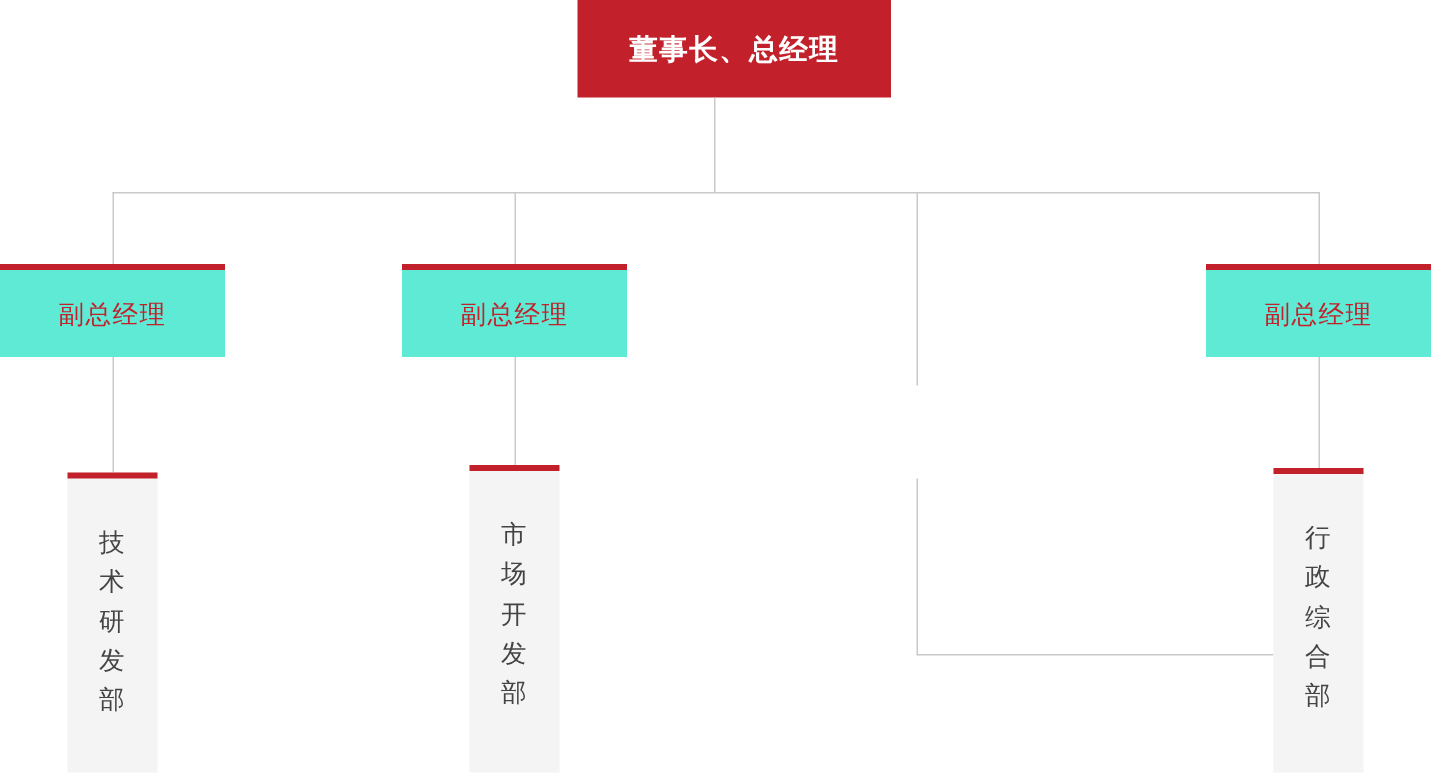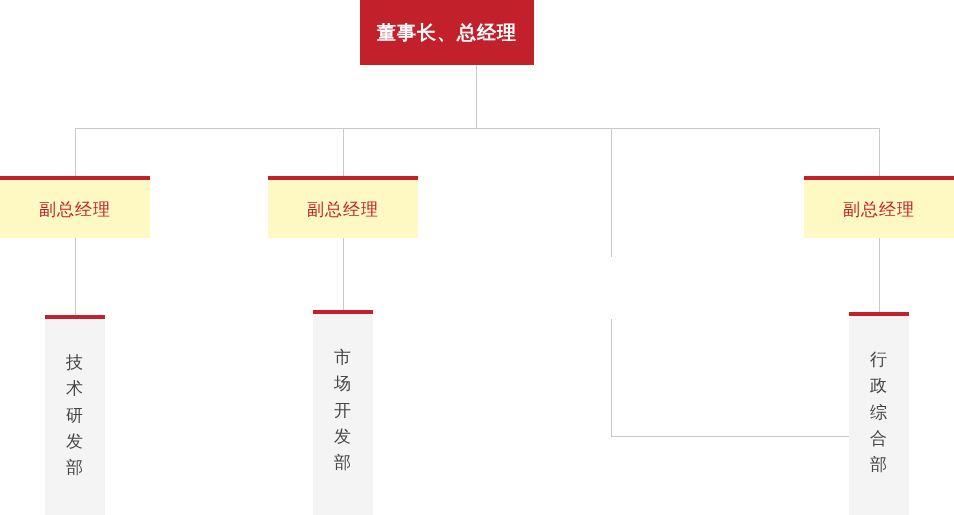--- a/index.html
+++ b/index.html
@@ -39,21 +39,21 @@
     justify-content: center;
     font-size: 19px;
     font-weight: bold;
     letter-spacing: 1px;
   }
 
   
   .node-mid {
     position: absolute;
     box-sizing: border-box;
-    background: #fef9c3;
+    background: #5eead4;
     border-top: 4px solid #c2202a;
     color: #c2202a;
     display: flex;
     align-items: center;
     justify-content: center;
     font-size: 17px;
     letter-spacing: 1px;
   }
 
   
@@ -78,21 +78,21 @@
   }
   .node-dept .vtext span {
     display: block;
   }
 </style>
 </head>
 <body>
 
 <div id="org-chart">
 
-  <div class="node-root" style="left:360px; top:0px; width:174px; height:65px;">
+  <div class="node-root" style="left:385px; top:0px; width:209px; height:65px;">
     <span>董事长、总经理</span>
   </div>
 
   <div class="line line-v" style="left:476px; top:65px; width:1px; height:63px;"></div>
 
   <div class="line line-h" style="left:75px; top:128px; width:805px; height:1px;"></div>
 
   <div class="line line-v" style="left:75px; top:128px; width:1px; height:48px;"></div>
   <div class="line line-v" style="left:343px; top:128px; width:1px; height:48px;"></div>
   <div class="line line-v" style="left:611px; top:128px; width:1px; height:129px;"></div>

